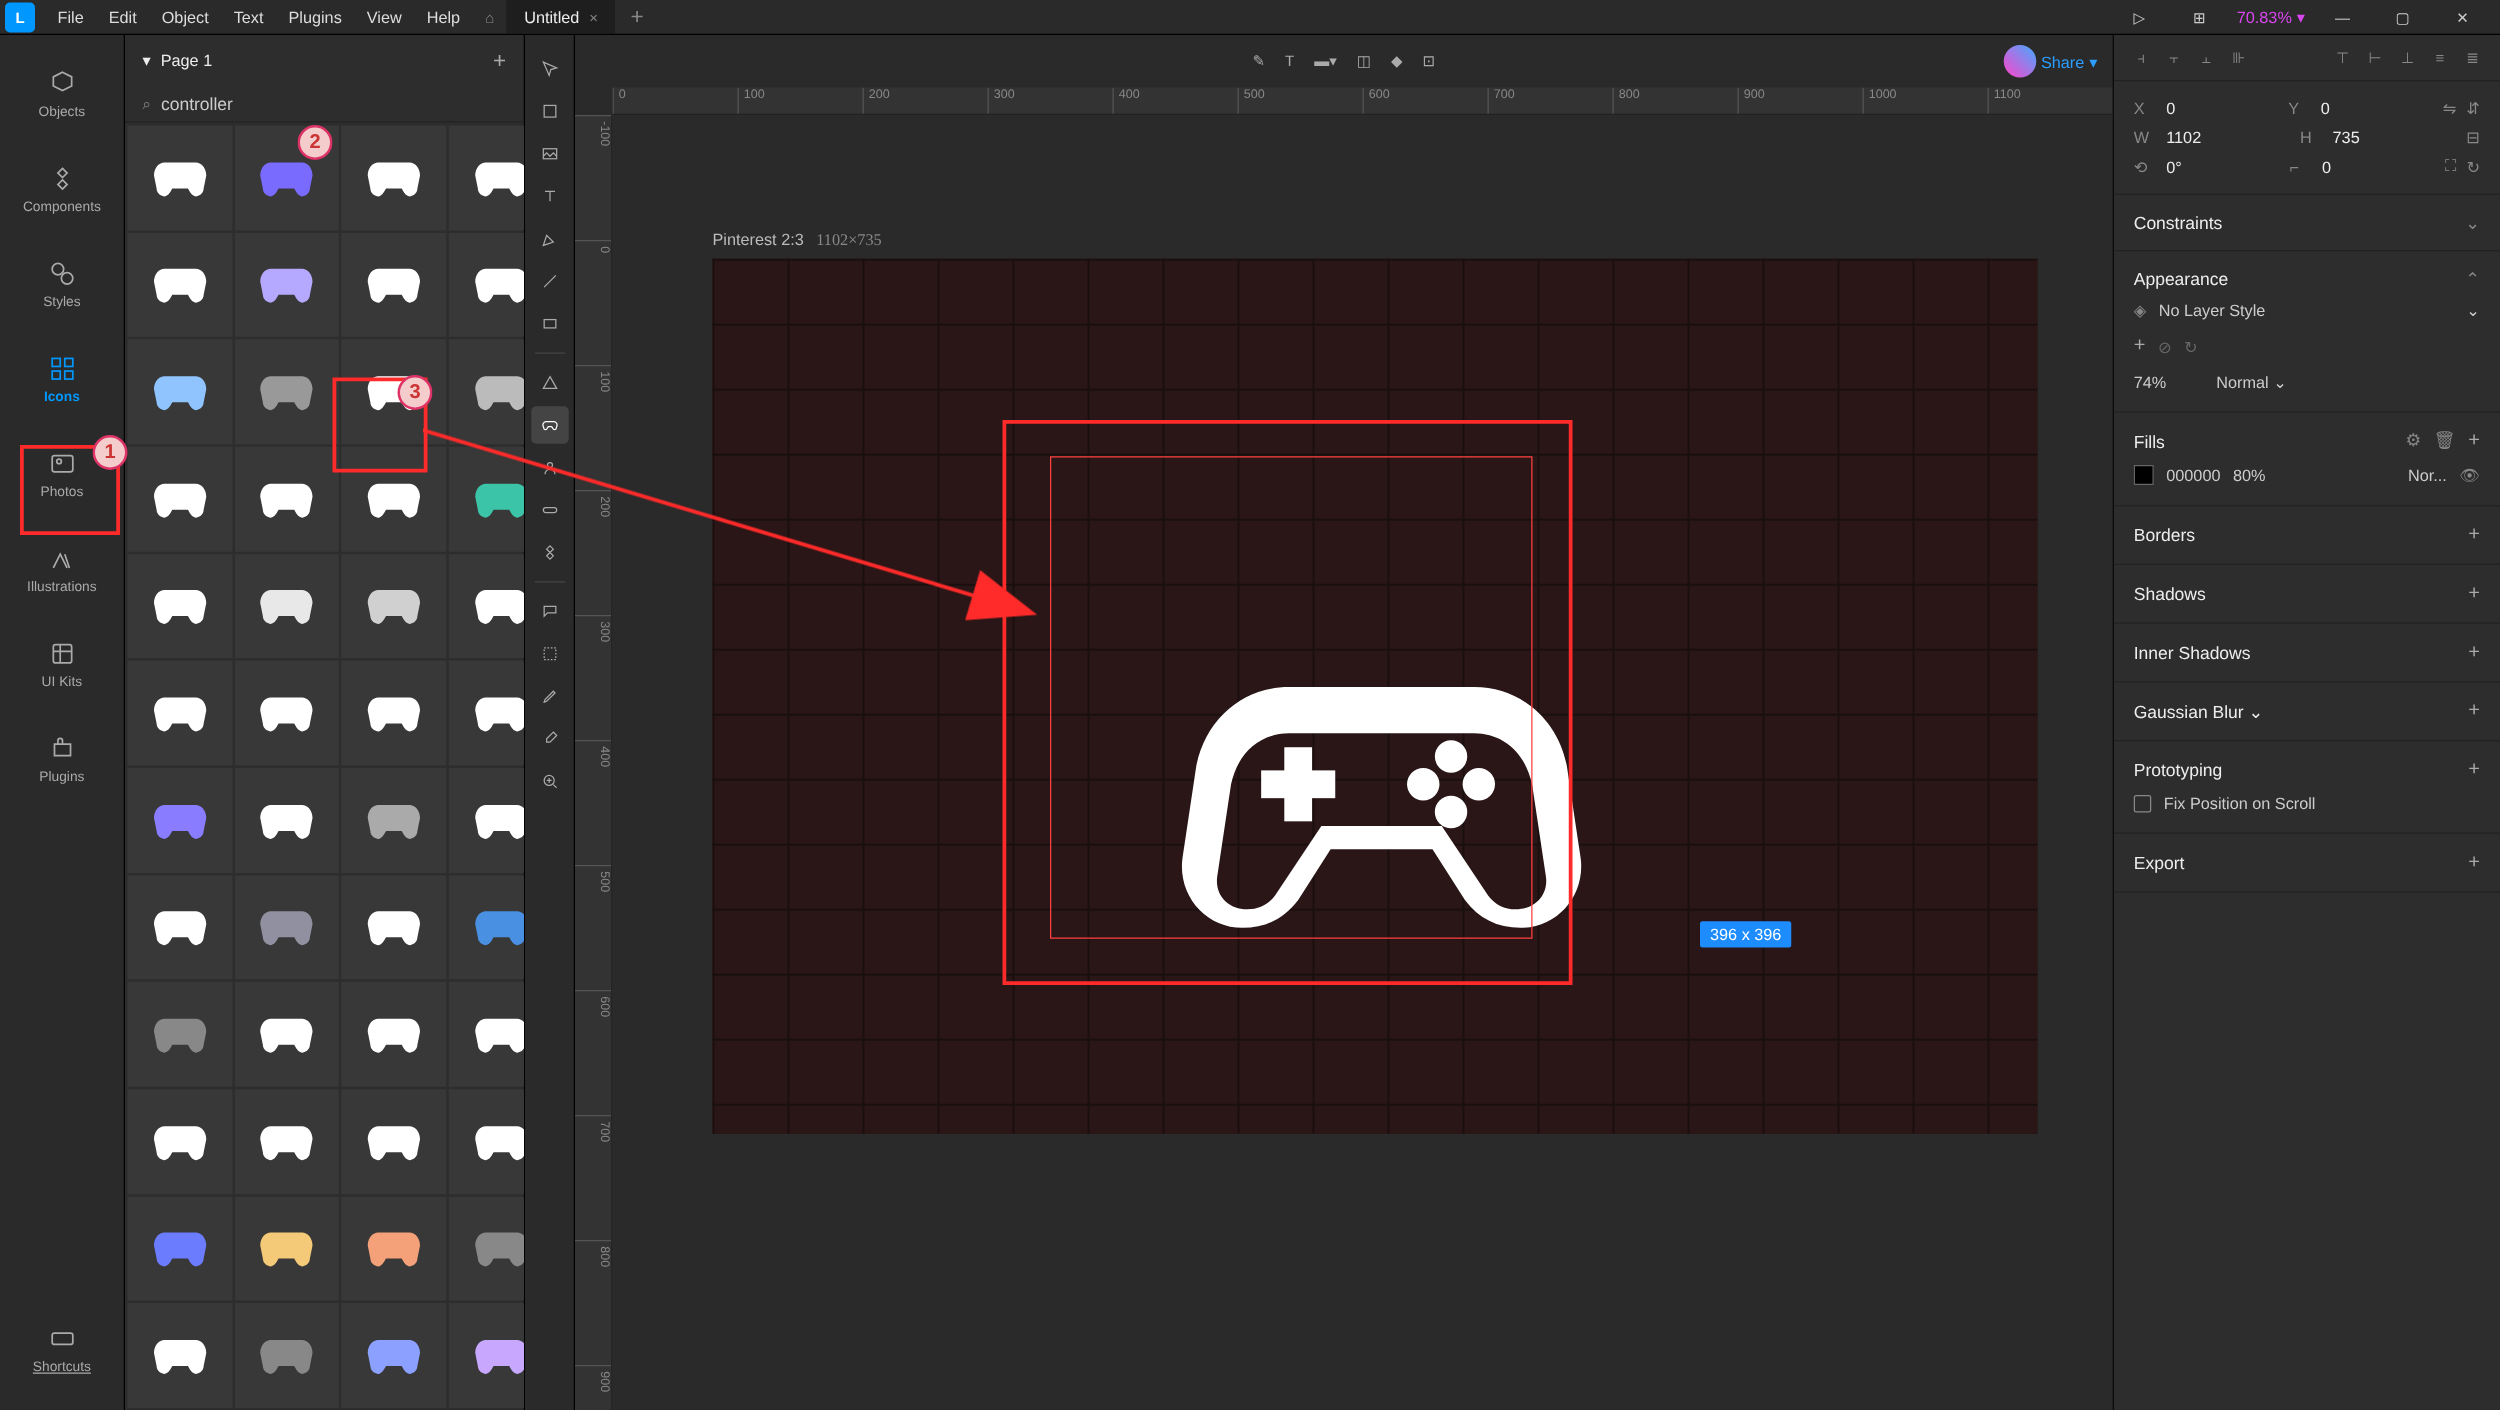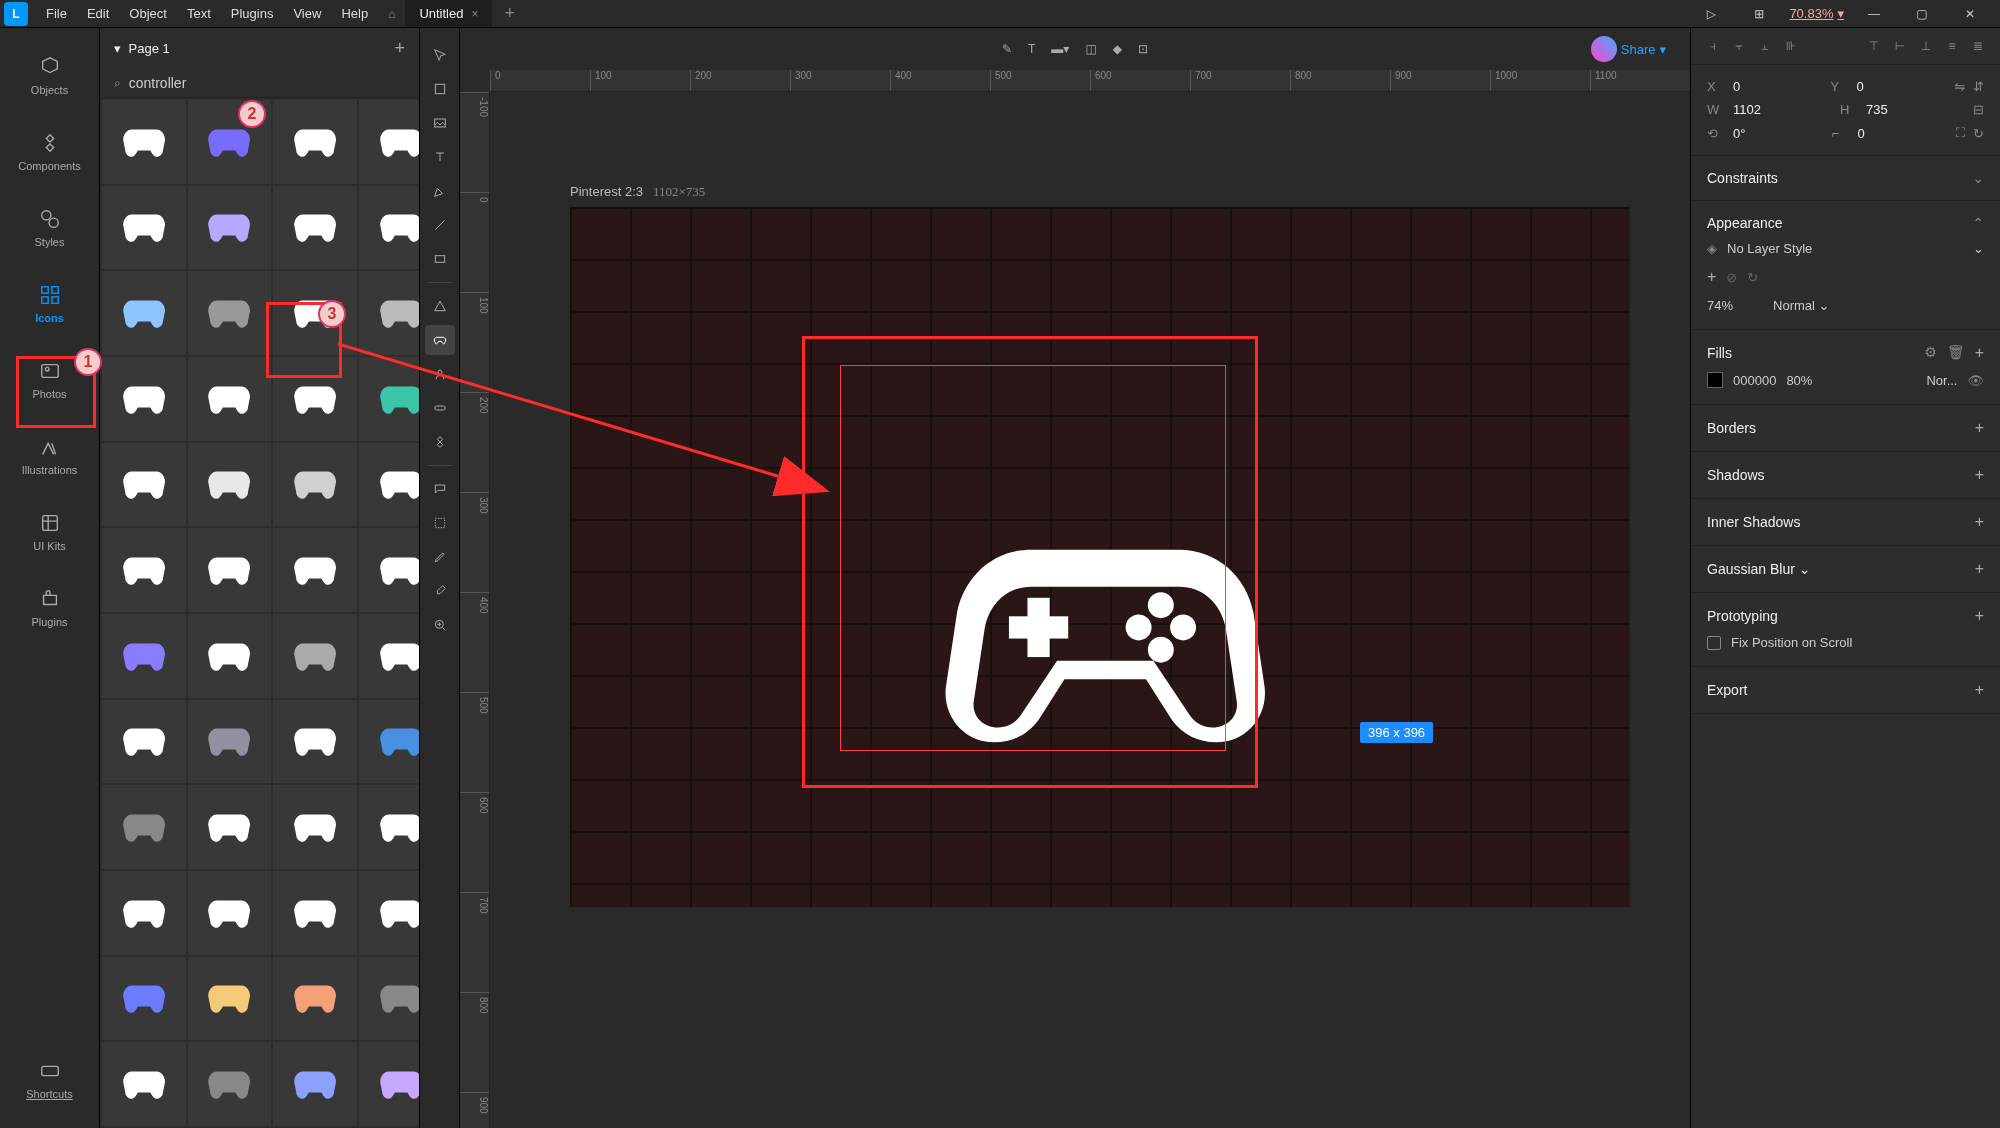--- a/index.html
+++ b/index.html
@@ -6,21 +6,21 @@
 body { background: #1e1e1e; color: #ccc; font-size: 12px; overflow: hidden; width: 2000px; height: 1128px; position: relative; }
 
 
 .menubar { height: 28px; background: #2a2a2a; display: flex; align-items: center; padding: 0 4px; border-bottom: 1px solid #000; }
 .logo { width: 24px; height: 24px; background: #0098ff; border-radius: 4px; margin-right: 8px; display:flex;align-items:center;justify-content:center;font-weight:bold;color:#fff;}
 .menu-item { padding: 0 10px; color: #ddd; cursor: pointer; font-size: 13px; }
 .menubar-right { margin-left: auto; display: flex; align-items: center; gap: 12px; padding-right: 8px; }
 .tab { padding: 6px 14px; background: #1e1e1e; color: #eee; font-size: 13px; display:flex; align-items:center; gap:8px;}
 .tab .close { color:#888; font-size:12px;}
 .win-btn { width: 36px; height: 26px; display:flex;align-items:center;justify-content:center;color:#ccc;cursor:pointer;}
-.zoom { color:#fca5a5; font-size:13px; display:flex;align-items:flex-start;gap:4px;text-decoration:underline;}
+.zoom { color:#d946ef; font-size:13px; display:flex;align-items:flex-start;gap:4px;}
 .home-icon { color:#888; padding:0 10px;}
 
 
 .main { display: flex; height: calc(100% - 28px); }
 
 
 .leftrail { width: 100px; background: #2a2a2a; border-right: 1px solid #000; display:flex; flex-direction:column; align-items:center; padding-top:20px; gap:20px;}
 .rail-item { display:flex; flex-direction:column; align-items:center; gap:6px; color:#aaa; font-size:11px; cursor:pointer; width:80px; padding:8px 0; border-radius:4px;}
 .rail-item svg { width:22px; height:22px; stroke:#aaa; fill:none; stroke-width:1.5;}
 .rail-item.active { color:#0098ff;font-weight:bold; }
@@ -41,21 +41,21 @@
 .toolstrip { width: 40px; background:#2a2a2a; border-right:1px solid #000; display:flex; flex-direction:column; align-items:center; padding-top:12px; gap:4px;}
 .tool-btn { width:30px; height:30px; display:flex; align-items:center; justify-content:center; border-radius:4px; cursor:pointer; color:#aaa;}
 .tool-btn.active { background:#444; color:#fff;}
 .tool-btn svg { width:16px; height:16px; stroke:currentColor; fill:none; stroke-width:1.5;}
 .tool-sep { height:1px; width:24px; background:#444; margin:4px 0;}
 
 
 .canvas-wrap { flex:1; background:#2a2a2a; position:relative; overflow:hidden;}
 .toolbar-top { position:absolute; top:0; left:0; right:0; height:42px; display:flex; align-items:center; justify-content:center; gap:16px; z-index:5;}
 .tool-icon { color:#aaa; cursor:pointer; }
-.toolbar-right { position:absolute; top:8px; right:24px; display:flex; align-items:center; gap:4px;}
+.toolbar-right { position:absolute; top:8px; right:12px; display:flex; align-items:center; gap:4px;}
 .avatar { width:26px; height:26px; border-radius:50%; background:linear-gradient(45deg,#f4c,#4af); overflow:hidden;}
 .share-btn { color:#2b9eff; font-size:13px; cursor:pointer; display:flex;align-items:center;gap:4px;}
 
 .ruler-h { position:absolute; top:42px; left:30px; right:0; height:22px; background:#333; border-bottom:1px solid #222; display:flex; font-size:10px; color:#888; overflow:hidden;}
 .ruler-h span { width:100px; border-left:1px solid #555; padding-left:4px; flex-shrink:0;}
 .ruler-v { position:absolute; top:64px; left:0; width:30px; bottom:0; background:#333; border-right:1px solid #222; display:flex; flex-direction:column; font-size:10px; color:#888; overflow:hidden;}
 .ruler-v span { height:100px; border-top:1px solid #555; writing-mode:vertical-rl; padding-top:4px; flex-shrink:0;}
 
 .canvas-inner { position:absolute; top:64px; left:30px; right:0; bottom:0; background:#2a2a2a; overflow:auto;}
 .artboard-label { position:absolute; top:92px; left:80px; font-size:13px; color:#bbb; display:flex; gap:10px;}
@@ -595,21 +595,21 @@
             <path d="M60 20h80c20 0 36 14 40 34l6 40c2 16-10 30-26 30-10 0-18-4-24-12l-14-22h-44l-14 22c-6 8-14 12-24 12-16 0-28-14-26-30l6-40c4-20 20-34 40-34z M60 40c-12 0-22 8-25 22l-6 40c-1 8 5 14 13 14 5 0 9-2 12-6l20-30h52l20 30c3 4 7 6 12 6 8 0 14-6 13-14l-6-40c-3-14-13-22-25-22H60z" fill="#fff"></path>
             <rect x="58" y="46" width="12" height="32" fill="#fff"></rect>
             <rect x="48" y="56" width="32" height="12" fill="#fff"></rect>
             <circle cx="130" cy="50" r="7" fill="#fff"></circle>
             <circle cx="118" cy="62" r="7" fill="#fff"></circle>
             <circle cx="142" cy="62" r="7" fill="#fff"></circle>
             <circle cx="130" cy="74" r="7" fill="#fff"></circle>
           </svg>
         </div>
       </div>
-      <div class="size-badge" style="top:630px; left:870px;">396 x 396</div>
+      <div class="size-badge" style="top:645px; left:870px;">396 x 396</div>
     </div>
   </div>
 
   <div class="inspector">
     <div class="align-row">
       <span class="ico">⫞</span>
       <span class="ico">⫟</span>
       <span class="ico">⫠</span>
       <span class="ico">⊪</span>
       <span class="sp"></span>

